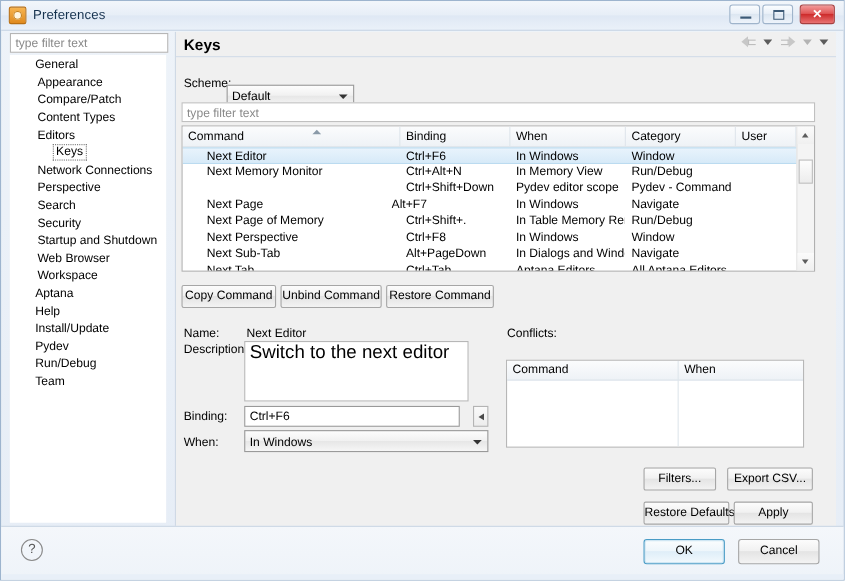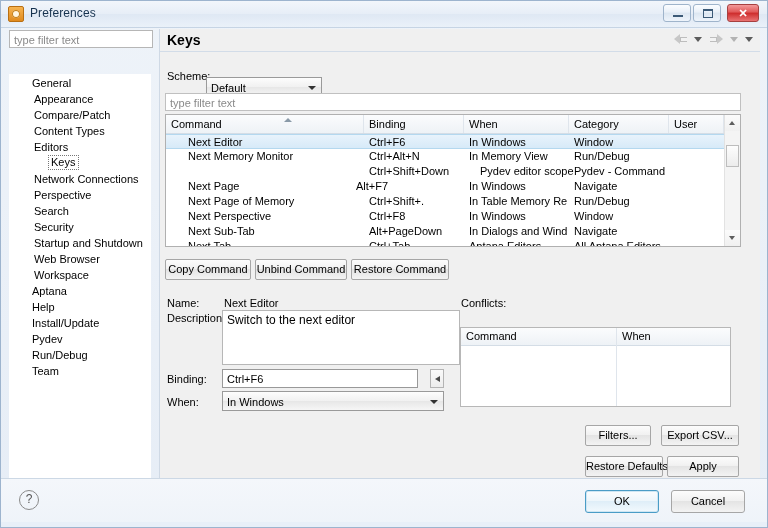--- a/index.html
+++ b/index.html
@@ -114,21 +114,20 @@
     line-height: 14px;
   }
   #tree {
     position: absolute;
     left: 8px; top: 49px;
     width: 142px; height: 425px;
     background: #ffffff;
     border: 1px solid #ffffff;
     box-sizing: border-box;
     overflow: hidden;
-    margin-top: 24px;
   }
   .tree-item {
     height: 16px;
     line-height: 16px;
     font-size: 11px;
     white-space: nowrap;
     color: #000;
     padding-left: 22px;
     box-sizing: border-box;
   }
@@ -365,26 +364,26 @@
   #btn-unbind { left: 254px; top: 258px; width: 92px; }
   #btn-restorecmd { left: 350px; top: 258px; width: 98px; }
 
   
   #lbl-name { left: 166px; top: 296px; }
   #val-name { left: 223px; top: 296px; }
   #lbl-desc { left: 166px; top: 311px; }
   #desc-box {
     position: absolute;
     left: 221px; top: 309px;
-    width: 238px; height: 55px;
+    width: 204px; height: 55px;
     border: 1px solid #b7b7b7;
     background: #ffffff;
     box-sizing: border-box;
     padding: 2px 4px;
-    font-size: 12px;
+    font-size: 17px;
     line-height: 14px;
   }
   #lbl-binding { left: 166px; top: 372px; }
   #binding-input {
     position: absolute;
     left: 221px; top: 368px;
     width: 196px; height: 19px;
     border: 1px solid #999999;
     background: #ffffff;
     box-sizing: border-box;
@@ -594,21 +593,21 @@
         </div>
         <div class="tr">
           <div class="td" style="left: 22px; width: 174px;">Next Memory Monitor</div>
           <div class="td" style="left: 203px; width: 94px;">Ctrl+Alt+N</div>
           <div class="td" style="left: 303px; width: 99px;">In Memory View</div>
           <div class="td" style="left: 408px; width: 94px;">Run/Debug</div>
           <div class="td" style="left: 508px; width: 49px;"></div>
         </div>
         <div class="tr">
           <div class="td" style="left: 203px; width: 94px;">Ctrl+Shift+Down</div>
-          <div class="td" style="left: 314px; width: 99px;">Pydev editor scope</div>
+          <div class="td" style="left: 303px; width: 99px;">Pydev editor scope</div>
           <div class="td" style="left: 408px; width: 94px;">Pydev - Command</div>
           <div class="td" style="left: 508px; width: 49px;"></div>
         </div>
         <div class="tr">
           <div class="td" style="left: 22px; width: 174px;">Next Page</div>
           <div class="td" style="left: 190px; width: 94px;">Alt+F7</div>
           <div class="td" style="left: 303px; width: 99px;">In Windows</div>
           <div class="td" style="left: 408px; width: 94px;">Navigate</div>
           <div class="td" style="left: 508px; width: 49px;"></div>
         </div>

